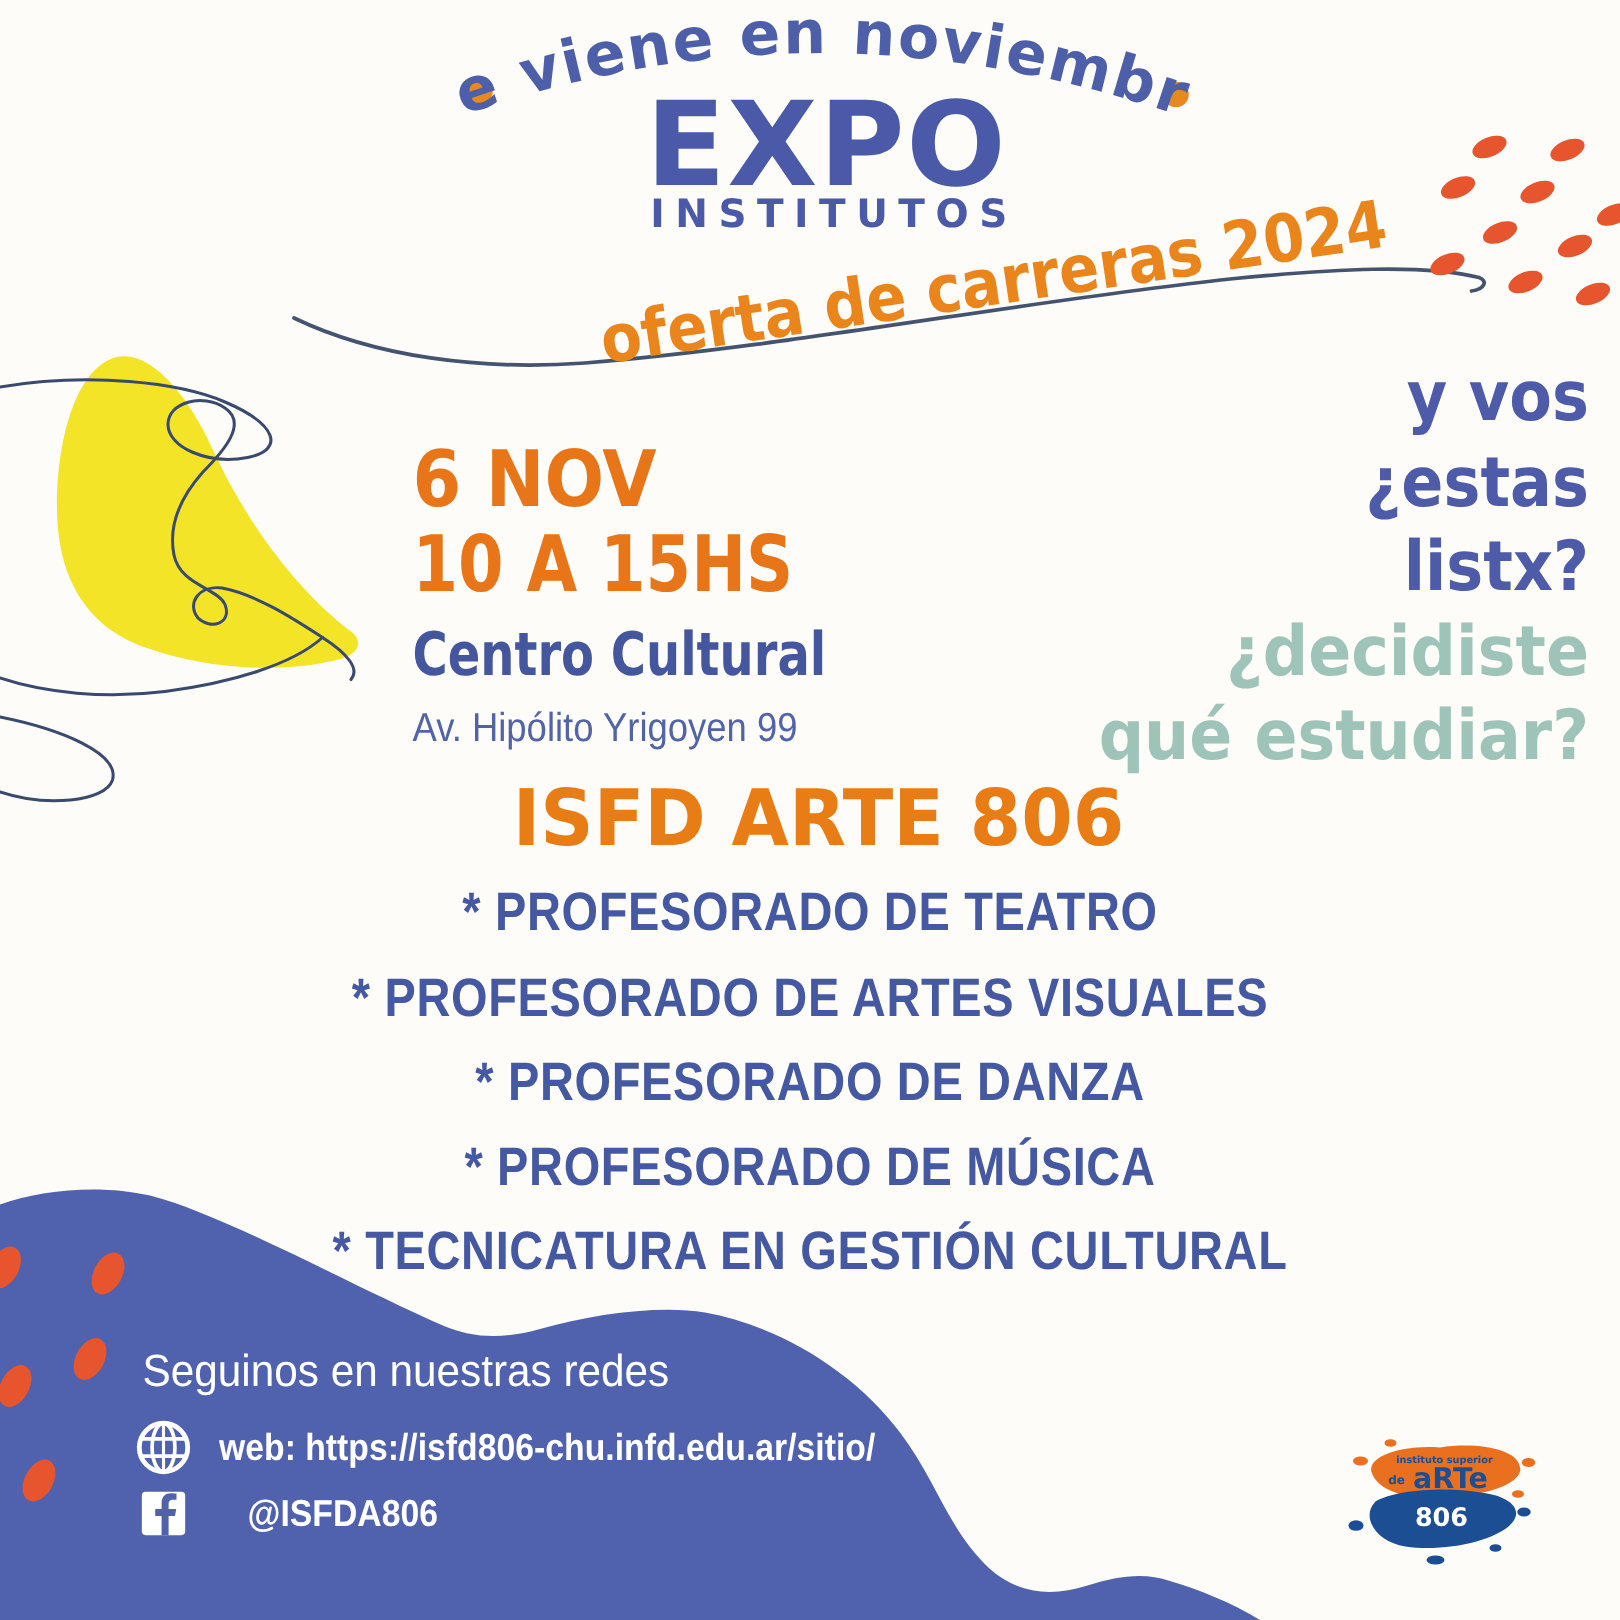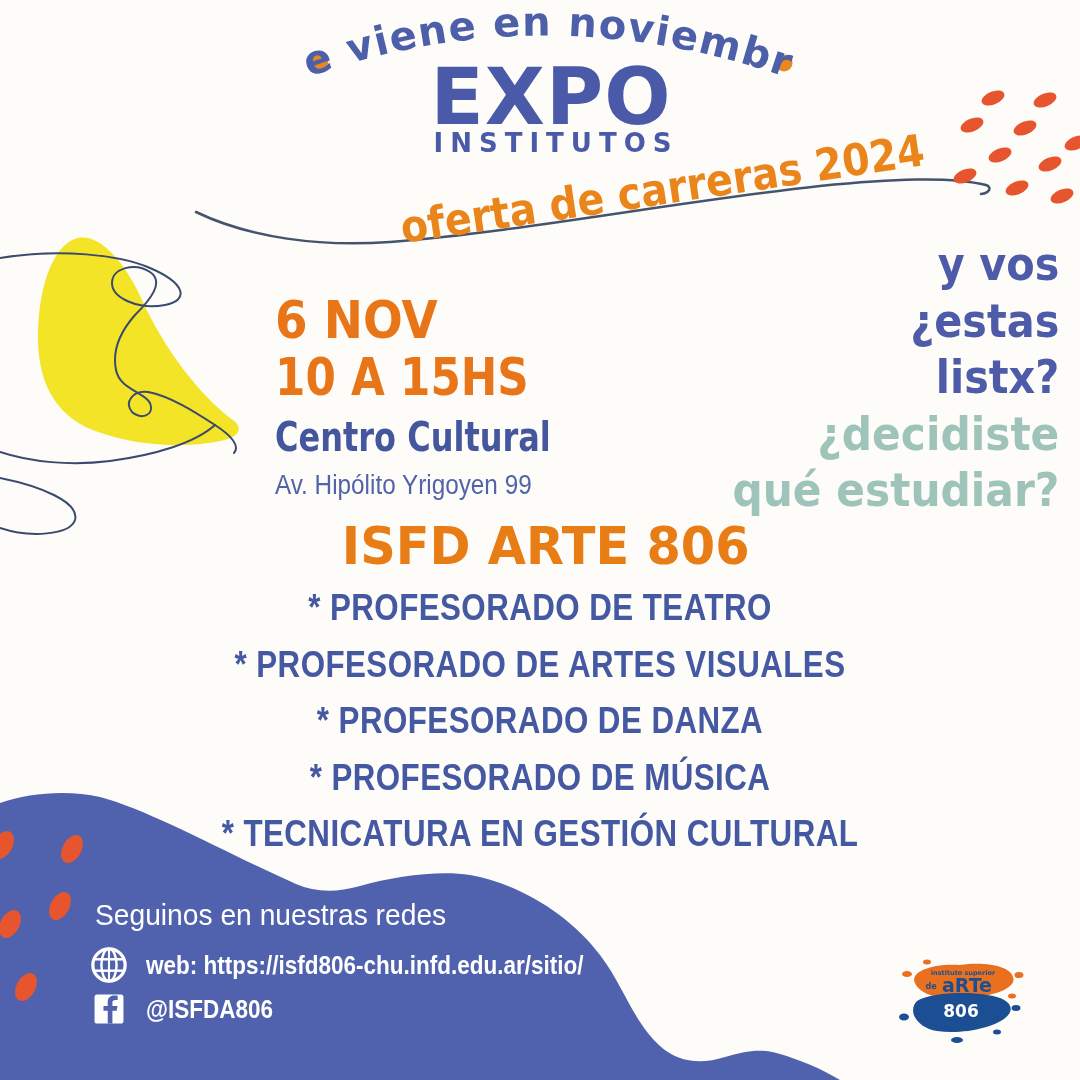--- a/index.html
+++ b/index.html
@@ -55,21 +55,21 @@
     font-size:30px;font-weight:400;color:#ffffff;transform:scaleX(.94);
     transform-origin:left center;white-space:nowrap;z-index:5;}
   #social-rows{left:90px;top:942px;z-index:5;}
   .srow{display:flex;align-items:center;}
   .srow + .srow{margin-top:0;}
   .sicon{width:38px;height:38px;flex:0 0 38px;display:flex;align-items:center;justify-content:center;}
   .slabel{font-family:"Liberation Sans",sans-serif;font-size:25px;font-weight:700;
     color:#ffffff;margin-left:18px;transform:scaleX(.9);transform-origin:left center;white-space:nowrap;}
   #row-web{height:46px;}
   #row-ig{height:46px;}
-  #row-fb{height:42px;}
+  #row-fb{height:42px;gap:19px;}
 
   
   #logo{left:895px;top:955px;z-index:5;}
 </style>
 </head>
 <body>
 
 <div id="canvas">
 
   <svg id="decor" width="1080" height="1080" viewBox="0 0 1080 1080">

